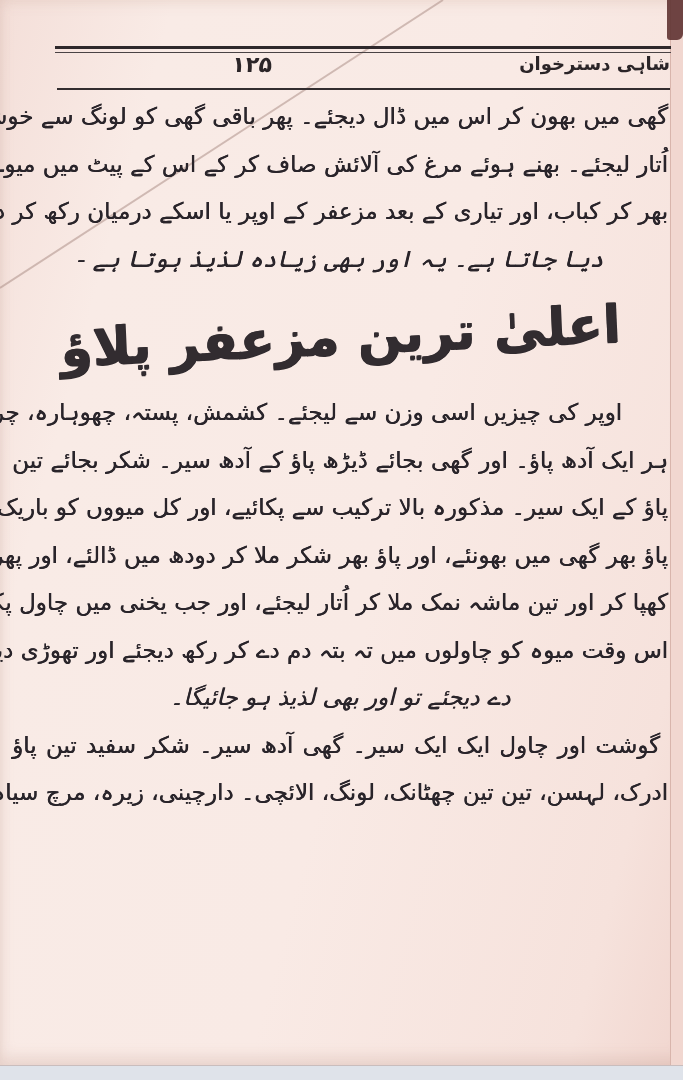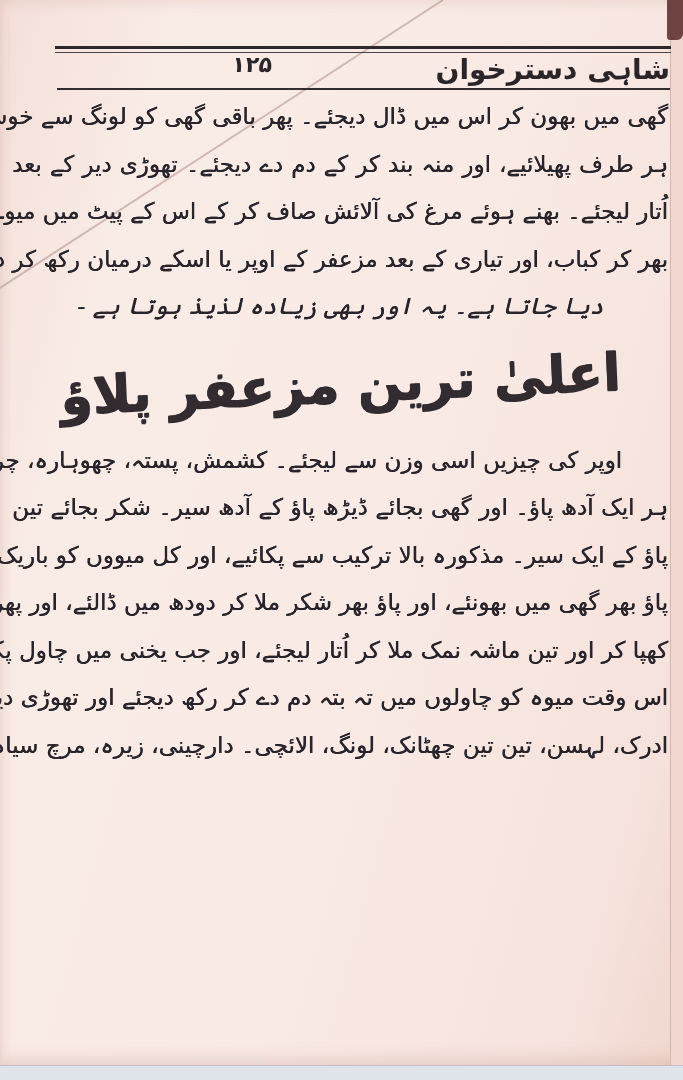--- a/index.html
+++ b/index.html
@@ -39,21 +39,21 @@
     position:absolute;top:88px;left:57px;right:13px;height:0;
     border-top:2px solid #332d2f;
   }
   .page-number{
     position:absolute;top:52px;left:232px;
     font-size:22px;font-weight:bold;color:#2b2528;
     transform:skewX(-6deg);
   }
   .book-title{
     position:absolute;top:53px;right:13px;
-    font-size:28px;font-weight:bold;color:#2b2528;
+    font-size:18px;font-weight:bold;color:#2b2528;
     direction:rtl;
   }
   
   .body-text{
     position:absolute;top:93px;left:12px;right:15px;
     direction:rtl;
     color:#29242a;
   }
   .line{
     font-size:23px;
@@ -104,39 +104,40 @@
 
     <div class="rule-top"></div>
     <div class="page-number">۱۲۵</div>
     <div class="book-title">شاہی دسترخوان</div>
     <div class="rule-mid"></div>
 
     <div class="body-text" dir="rtl" lang="ur">
 
       <div>
         <div class="line">گھی میں بھون کر اس میں ڈال دیجئے۔ پھر باقی گھی کو لونگ سے خوشبودار کر کے</div>
-        <div class="line">ہر طرف پھیلائیے، اور منہ بند کر کے دم دے دیجئے۔ تھوڑی دیر کے بعد</div>
         <div class="line">اُتار لیجئے۔ بھنے ہوئے مرغ کی آلائش صاف کر کے اس کے پیٹ میں میوے</div>
         <div class="line">بھر کر کباب، اور تیاری کے بعد مزعفر کے اوپر یا اسکے درمیان رکھ کر دم</div>
         <div class="line center">دیا جاتا ہے۔ یہ اور بھی زیادہ لذیذ ہوتا ہے -</div>
       </div>
 
       <div class="heading-lg">اعلیٰ ترین مزعفر پلاؤ</div>
 
       <div>
         <div class="line indent">اوپر کی چیزیں اسی وزن سے لیجئے۔ کشمش، پستہ، چھوہارہ، چرونجی</div>
         <div class="line">ہر ایک آدھ پاؤ۔ اور گھی بجائے ڈیڑھ پاؤ کے آدھ سیر۔ شکر بجائے تین</div>
         <div class="line">پاؤ کے ایک سیر۔ مذکورہ بالا ترکیب سے پکائیے، اور کل میووں کو باریک کتر کے</div>
         <div class="line">پاؤ بھر گھی میں بھونئے، اور پاؤ بھر شکر ملا کر دودھ میں ڈالئے، اور پھر دودھ کو</div>
         <div class="line">کھپا کر اور تین ماشہ نمک ملا کر اُتار لیجئے، اور جب یخنی میں چاول پکا چکیں</div>
         <div class="line">اس وقت میوہ کو چاولوں میں تہ بتہ دم دے کر رکھ دیجئے اور تھوڑی دیر</div>
+        <div class="line center">دے دیجئے تو اور بھی لذیذ ہو جائیگا۔</div>
       </div>
 
 
       <div>
+        <div class="line indent-sm">گوشت اور چاول ایک ایک سیر۔ گھی آدھ سیر۔ شکر سفید تین پاؤ</div>
         <div class="line">ادرک، لہسن، تین تین چھٹانک، لونگ، الائچی۔ دارچینی، زیرہ، مرچ سیاہ</div>
       </div>
 
     </div>
   </div>
 
   <div class="bottom-strip"></div>
 </div>
 
 </body></html>

